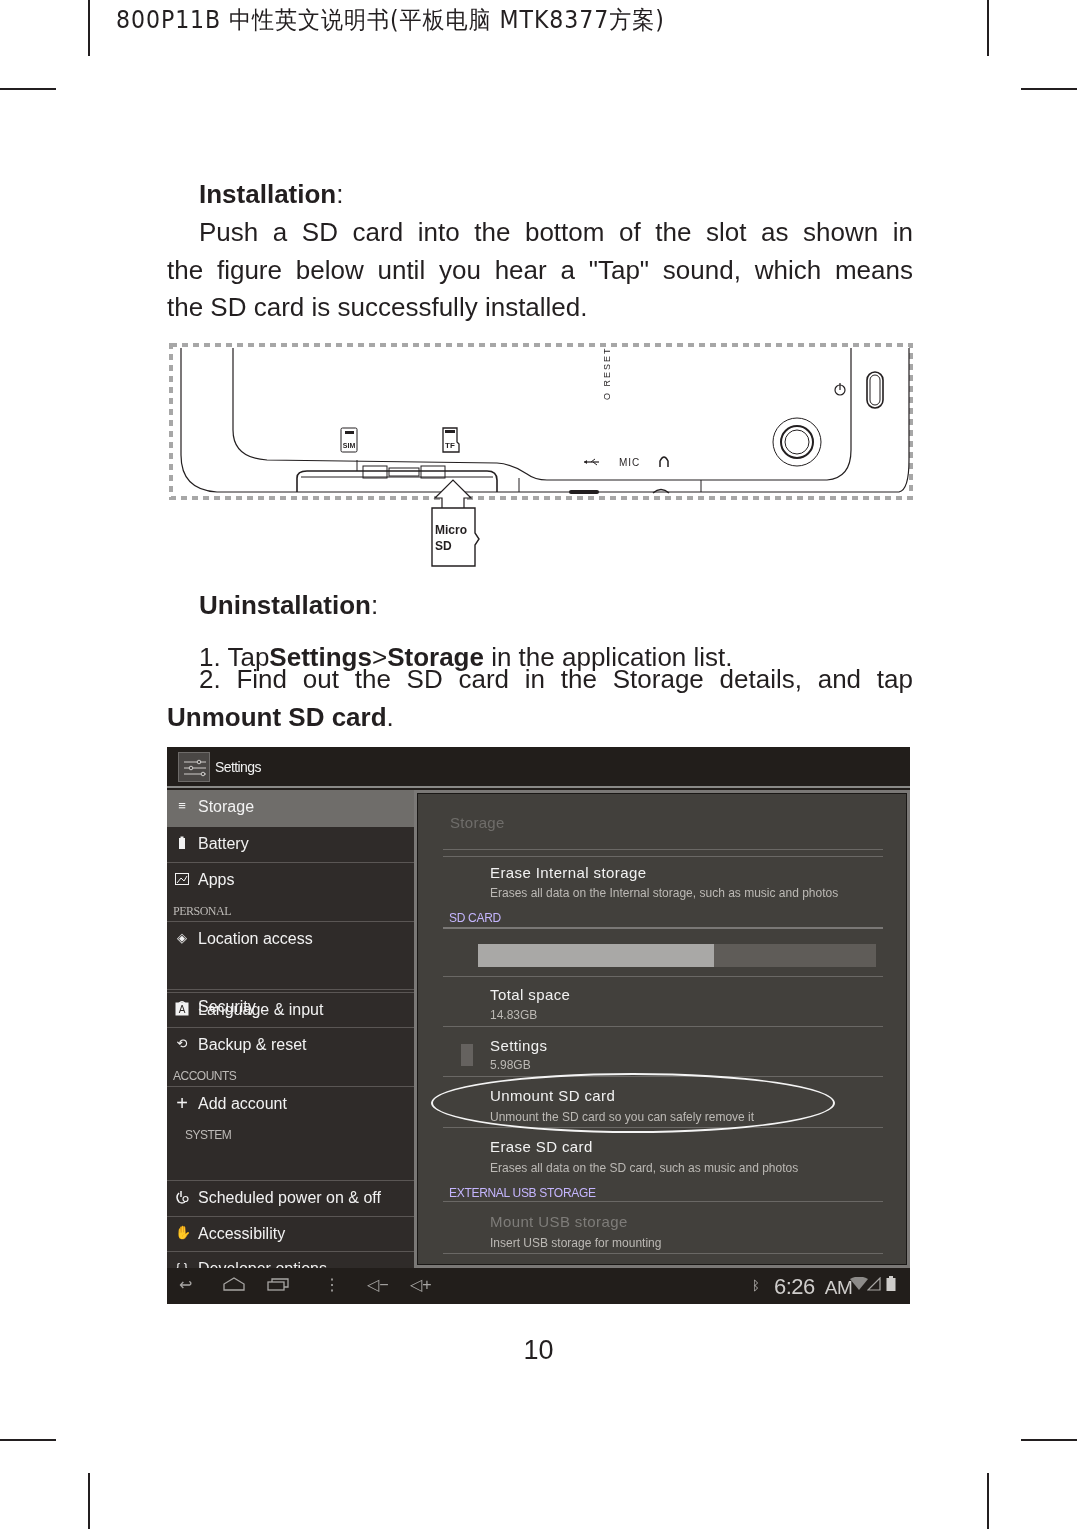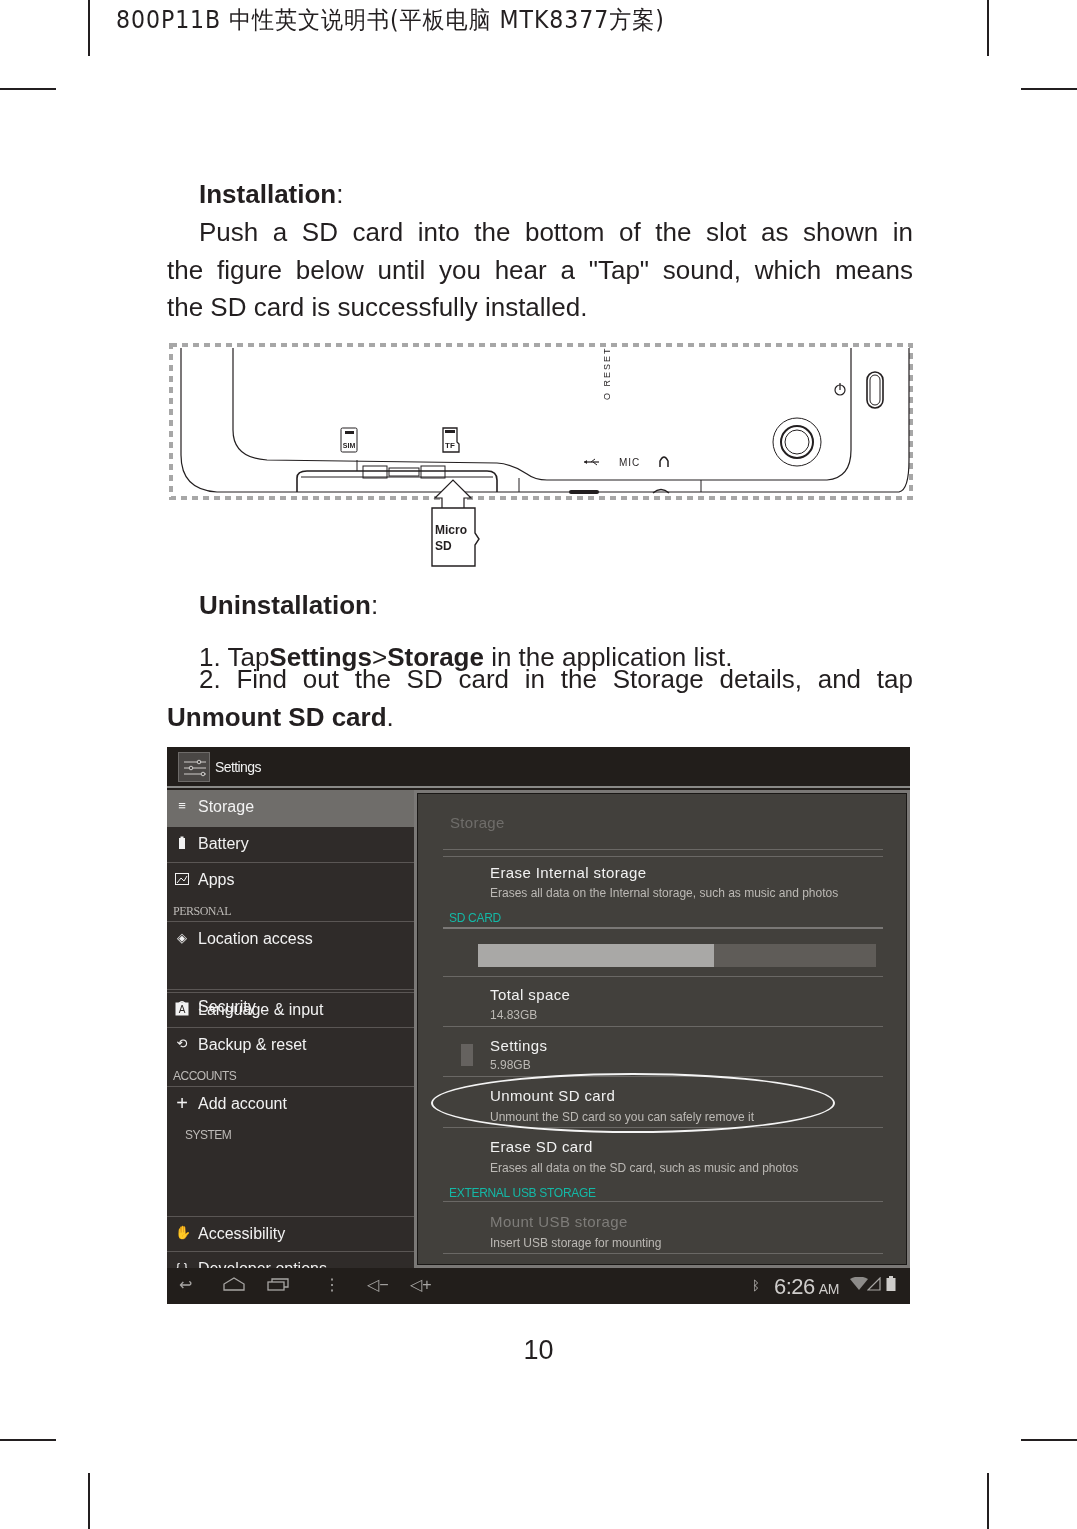--- a/index.html
+++ b/index.html
@@ -40,30 +40,30 @@
   .section-label { position: absolute; left: 6px; font-size: 12px; letter-spacing: -0.5px; color: #bdbab7; }
 
   .pane-outer { position: absolute; left: 247px; top: 43px; width: 496px; height: 478px; background: #7a7876; }
   .pane { position: absolute; left: 3px; top: 3px; width: 490px; height: 472px; background: #42403c; border: 1px solid #1a1816; }
   .pane-title { position: absolute; left: 32px; top: 20px; font-size: 15px; color: #6f6d6a; letter-spacing: 0.3px; }
   .divider { position: absolute; left: 25px; width: 440px; height: 1px; background: #6a6865; }
   .divider.thick { height: 2px; background: #7a7876; }
   .pref-title { position: absolute; left: 72px; font-size: 15px; color: #f2f2f2; letter-spacing: 0.4px; white-space: nowrap; }
   .pref-title.disabled { color: #7e7c79; }
   .pref-sub { position: absolute; left: 72px; font-size: 12px; color: #bcb9b5; white-space: nowrap; }
-  .pane-section { position: absolute; left: 31px; font-size: 12px; color: #14b8a6; letter-spacing: -0.3px; white-space: nowrap; }
+  .pane-section { position: absolute; left: 31px; font-size: 12px; color: #c4b5fd; letter-spacing: -0.3px; white-space: nowrap; }
   .bar { position: absolute; left: 60px; top: 150px; width: 398px; height: 23px; background: #5f5c58; }
   .bar-used { position: absolute; left: 0; top: 0; height: 23px; background: #a9a8a6; }
   .avail-swatch { position: absolute; left: 43px; top: 250px; width: 12px; height: 22px; background: #65625f; }
   .ellipse { position: absolute; left: 264px; top: 326px; width: 404px; height: 60px; border: 2px solid #f4f4f4; border-radius: 50%; }
 
   .navbar { position: absolute; left: 0; top: 521px; width: 743px; height: 36px; background: #221e1b; }
   .nb-icon { position: absolute; top: 8px; color: #a8a6a4; font-size: 16px; line-height: 18px; }
   .clock { position: absolute; left: 607px; top: 6px; color: #cfcdcb; font-size: 22px; letter-spacing: -0.5px; }
-  .clock .ampm { font-size: 14px; margin-left: 4px; }
+  .clock .ampm { font-size: 19px; margin-left: 10px; }
 </style>
 </head>
 <body>
 
 <div class="crop" style="left:88px;top:0;width:2px;height:56px;"></div>
 <div class="crop" style="left:0;top:88px;width:56px;height:2px;"></div>
 <div class="crop" style="left:987px;top:0;width:2px;height:56px;"></div>
 <div class="crop" style="left:1021px;top:88px;width:56px;height:2px;"></div>
 <div class="crop" style="left:0;top:1439px;width:56px;height:2px;"></div>
 <div class="crop" style="left:88px;top:1473px;width:2px;height:56px;"></div>
@@ -216,20 +216,28 @@
     <div class="nav-item" style="top:237px;">
       <span class="nav-icon">⟲</span>
       <span class="nav-label">Backup &amp; reset</span>
     </div>
     <div class="section-label" style="top:279px;">ACCOUNTS</div>
     <div class="nav-item" style="top:296px;">
       <span class="nav-icon" style="font-size:20px;">+</span>
       <span class="nav-label">Add account</span>
     </div>
     <div class="section-label" style="top:338px;margin-left:12px;">SYSTEM</div>
+    <div class="nav-item" style="top:390px;">
+      <span class="nav-icon"><svg width="14" height="14">
+            <path d="M4 3 Q0 7 4 12 Q7 14 10 12" fill="none" stroke="#f2f2f2" stroke-width="1.5"></path>
+            <line x1="6" y1="1" x2="6" y2="7" stroke="#f2f2f2" stroke-width="1.5"></line>
+            <circle cx="10.5" cy="9" r="2.5" fill="none" stroke="#f2f2f2" stroke-width="1.2"></circle>
+          </svg></span>
+      <span class="nav-label">Scheduled power on &amp; off</span>
+    </div>
     <div class="nav-item" style="top:426px;">
       <span class="nav-icon">✋</span>
       <span class="nav-label">Accessibility</span>
     </div>
     <div class="nav-item" style="top:461px;">
       <span class="nav-icon">{ }</span>
       <span class="nav-label">Developer options</span>
     </div>
   </div>
 

